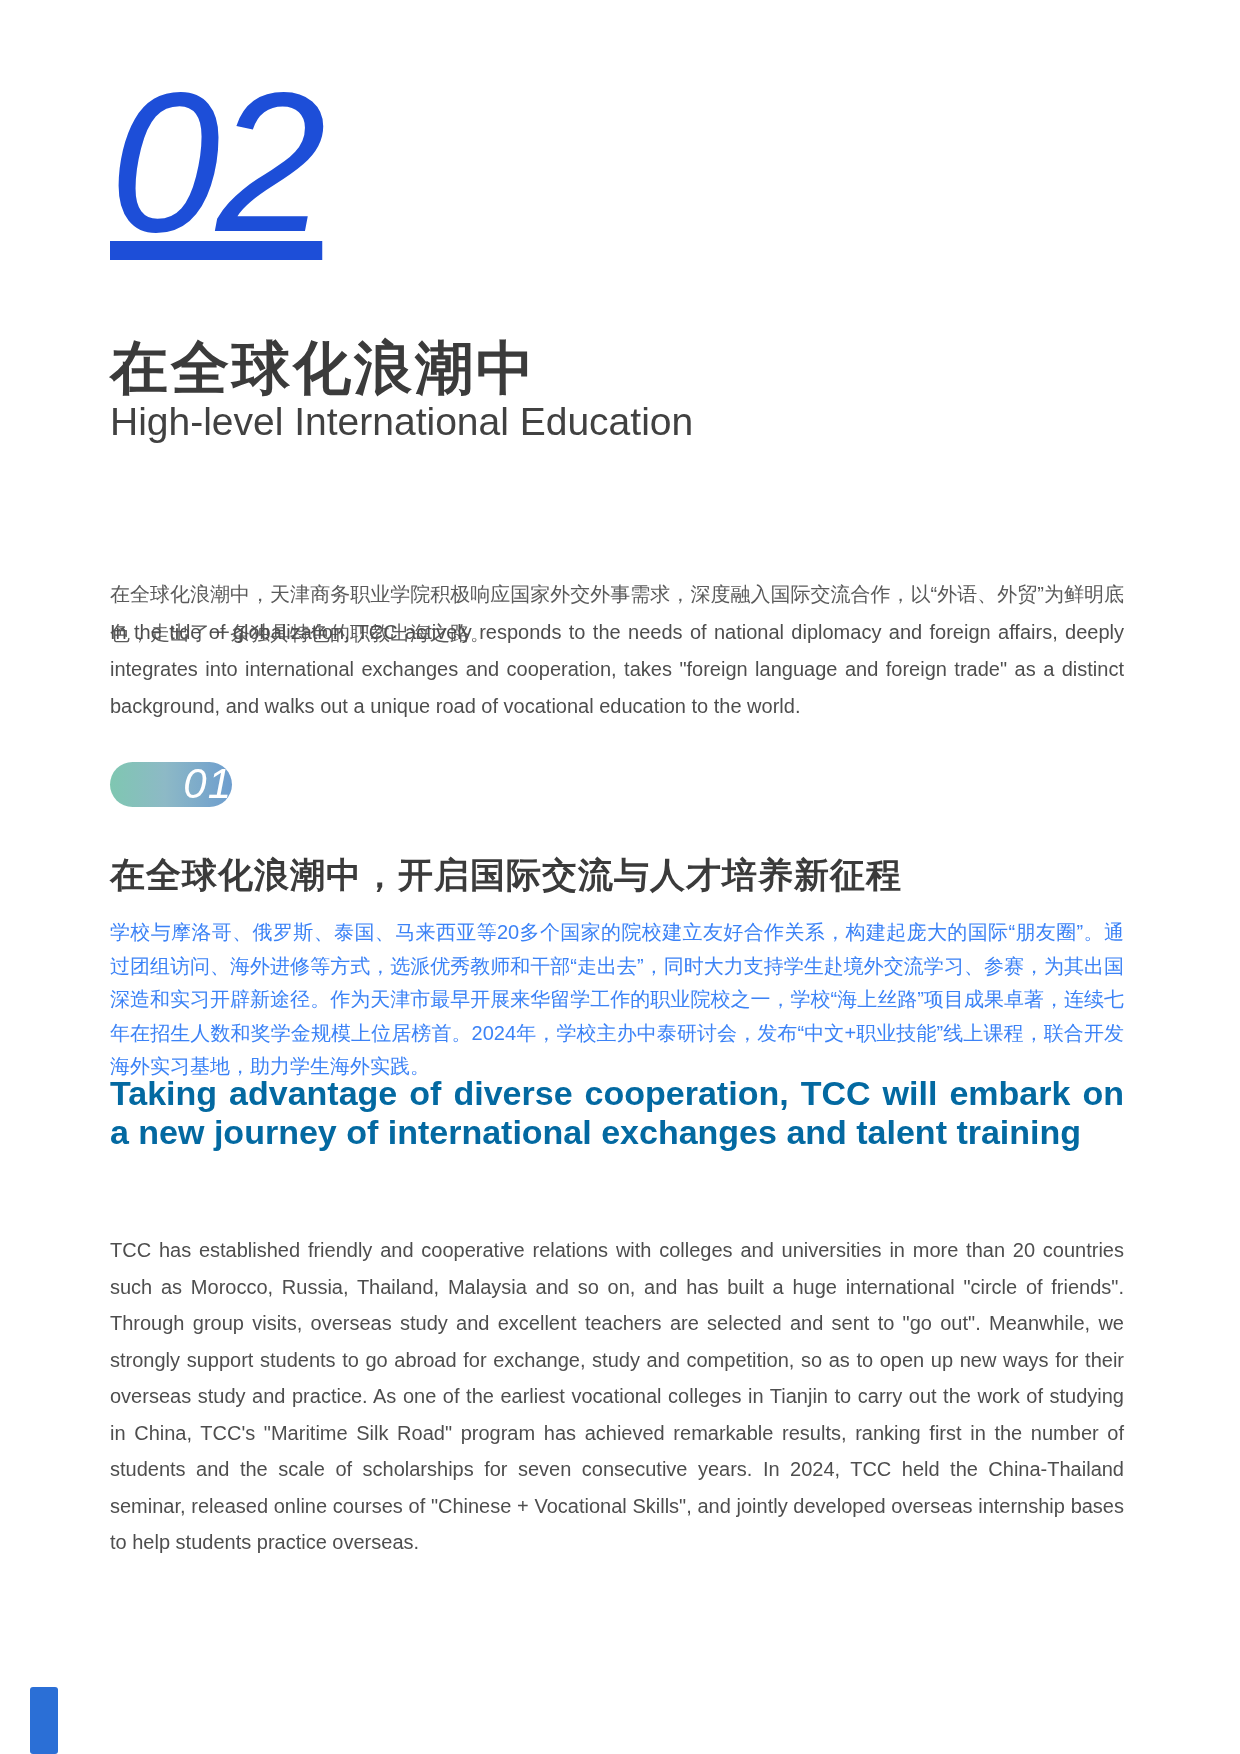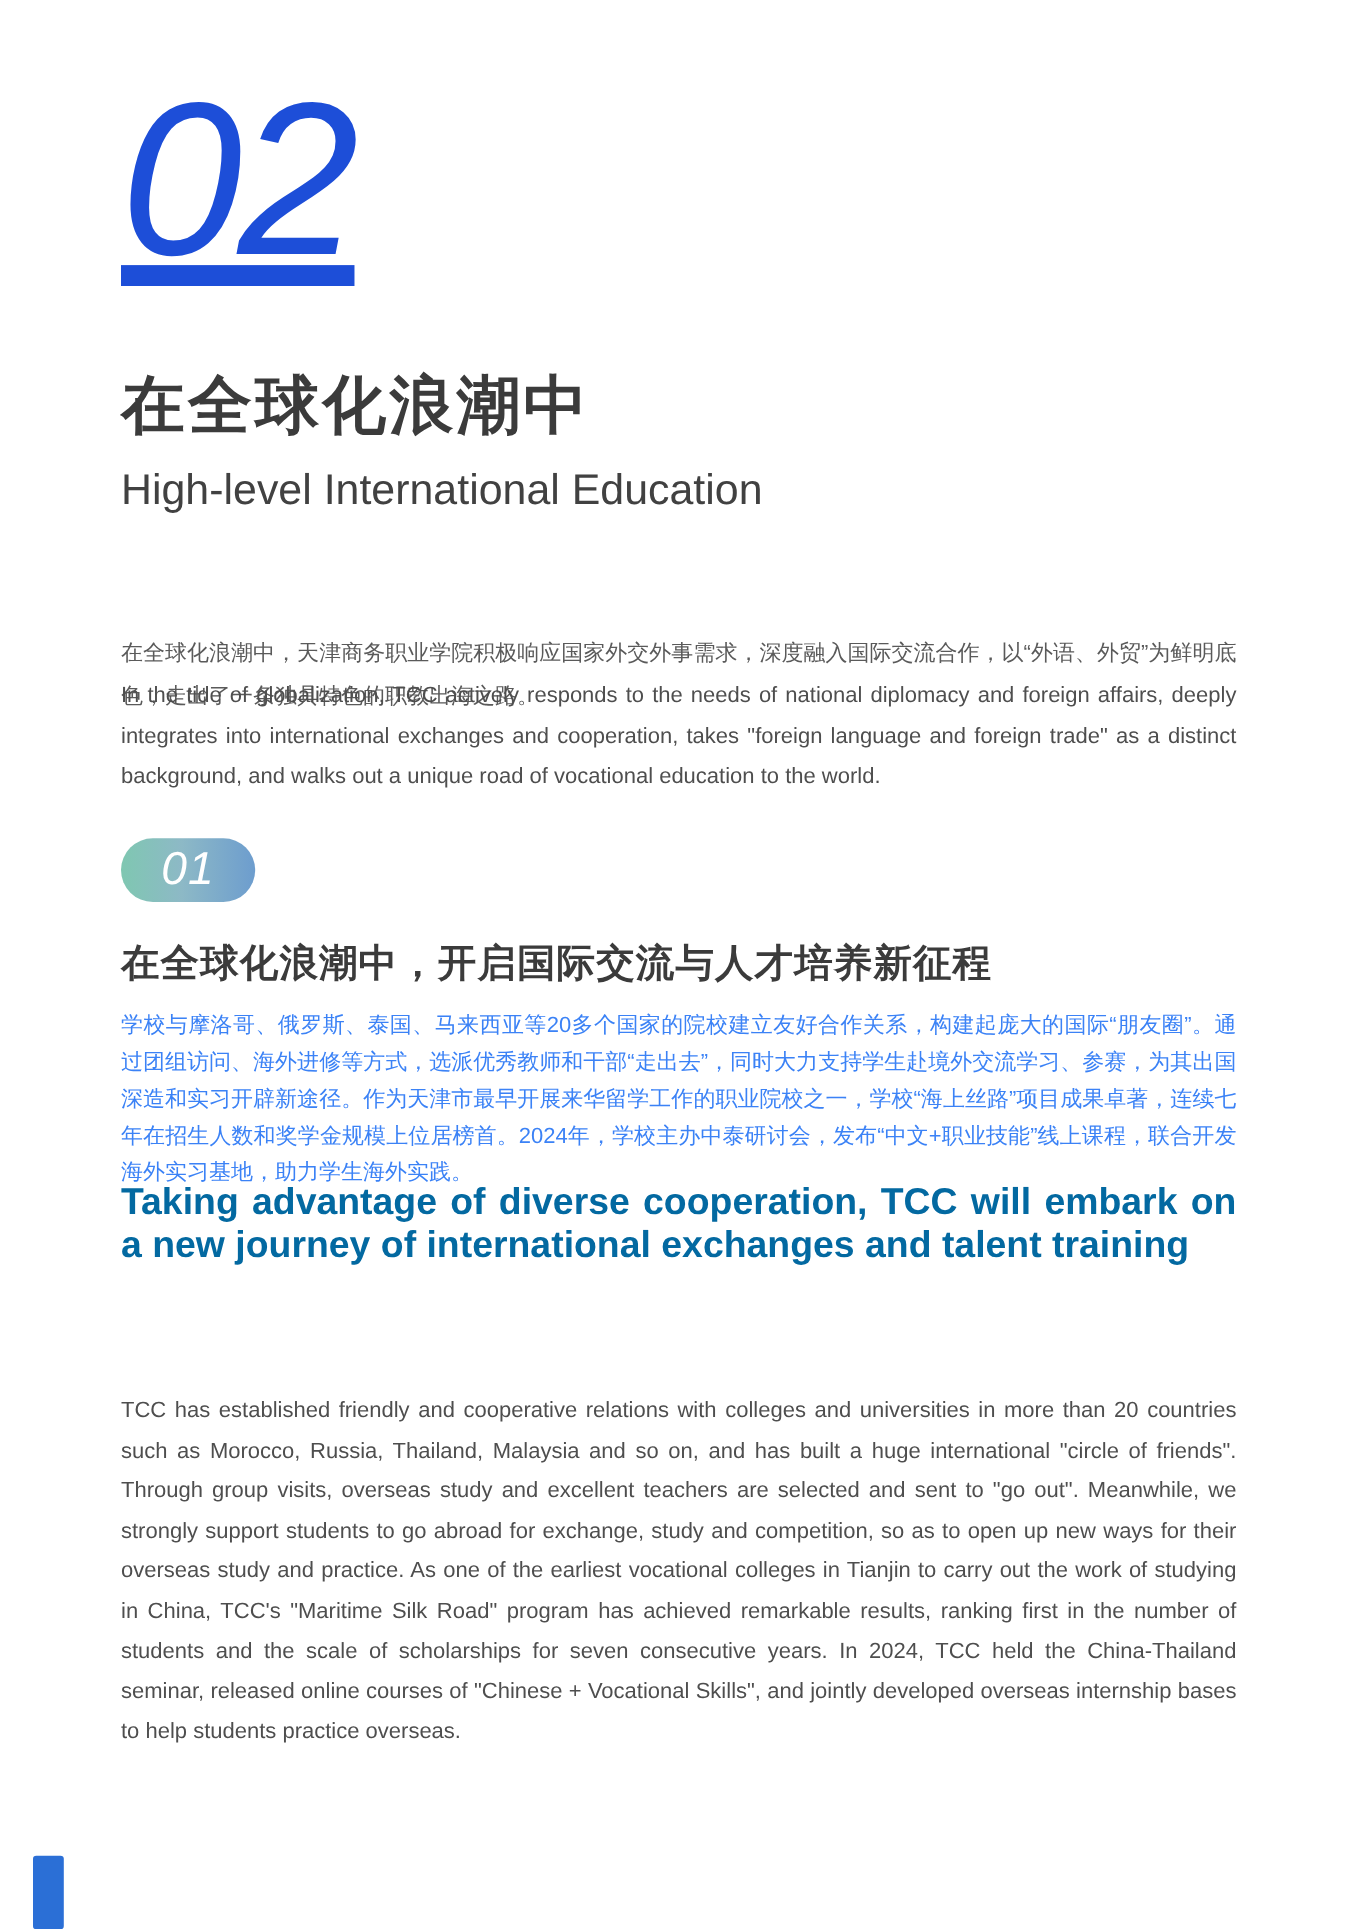--- a/index.html
+++ b/index.html
@@ -24,21 +24,21 @@
     text-decoration:underline;
   }
   .zh-title {
     top:330px;
     font-size:58px;
     font-weight:700;
     color:#3b3b3b;
     letter-spacing:3px;
   }
   .en-title {
-    top:424px;
+    top:400px;
     font-size:39px;
     font-weight:400;
     color:#414141;
     letter-spacing:0px;
   }
   .zh-intro {
     top:538px;
     font-size:20px;
     line-height:39px;
     color:#5a5a5a;
@@ -49,24 +49,24 @@
     top:614px;
     font-size:20px;
     line-height:37px;
     color:#4e4e4e;
     text-align:justify;
   }
   .badge-pill {
     top:762px;
     left:110px;
     width:122px;
-    height:58px;
+    height:45px;
     border-radius:29px;
     background:linear-gradient(90deg,#7fc7b1 0%,#8db9c6 45%,#6d9dce 100%);
-    display:flex; align-items:center; justify-content:center;
+    display:flex; align-items:center; justify-content:flex-end;
   }
   .badge-pill span {
     color:#ffffff;
     font-size:42px;
     font-style:italic;
     font-weight:400;
     letter-spacing:1px;
     transform:translateY(-1px);
   }
   .zh-heading {
@@ -90,21 +90,20 @@
     font-weight:700;
     color:#0369a1;
     text-align:justify;
   }
   .en-body {
     top:1232px;
     font-size:20px;
     line-height:36.5px;
     color:#4e4e4e;
     text-align:justify;
-    margin-top:32px;
   }
   .page-edge-tab {
     position:absolute;
     left:30px;
     top:1687px;
     width:28px;
     height:67px;
     background:#2b6fd6;
     border-radius:3px;
   }

